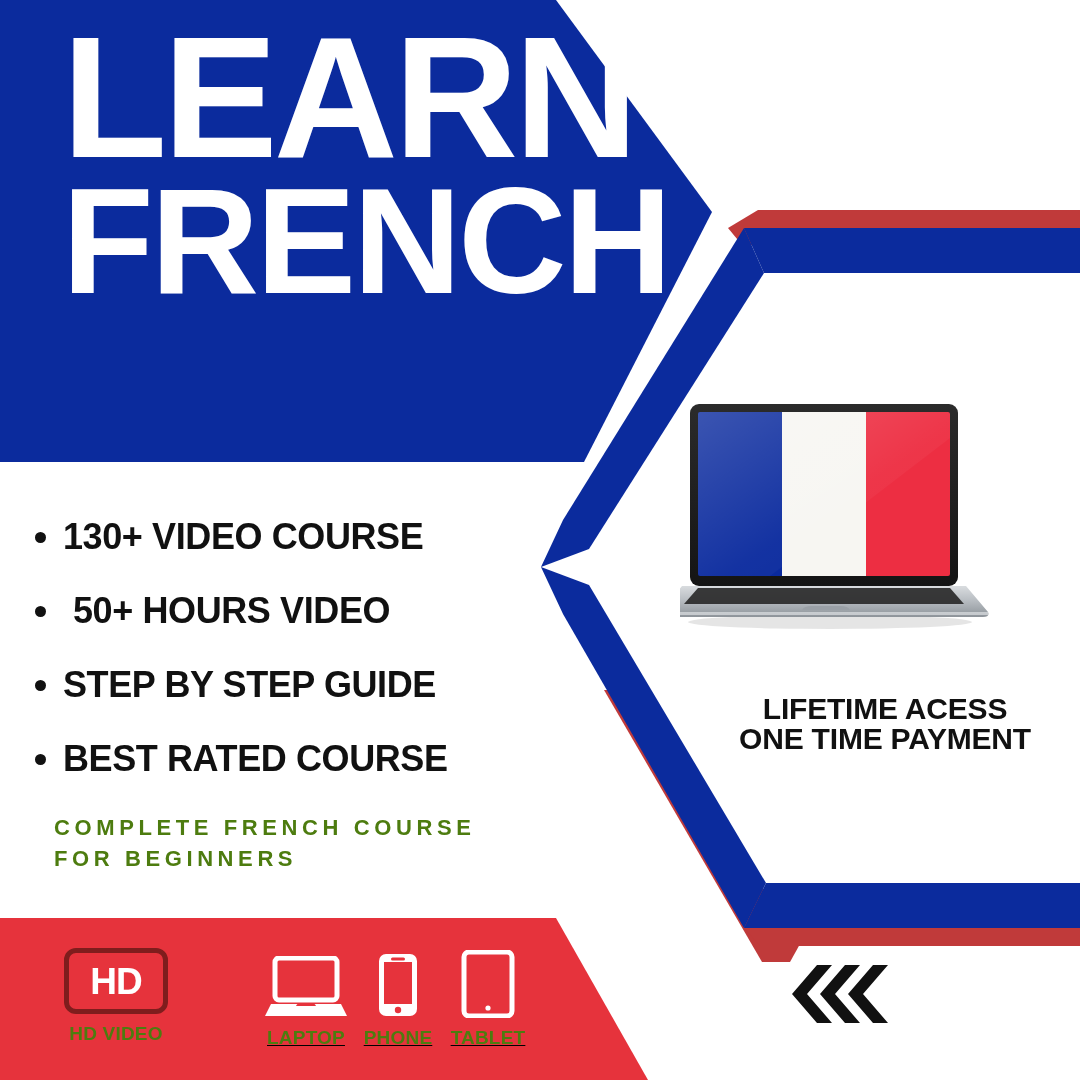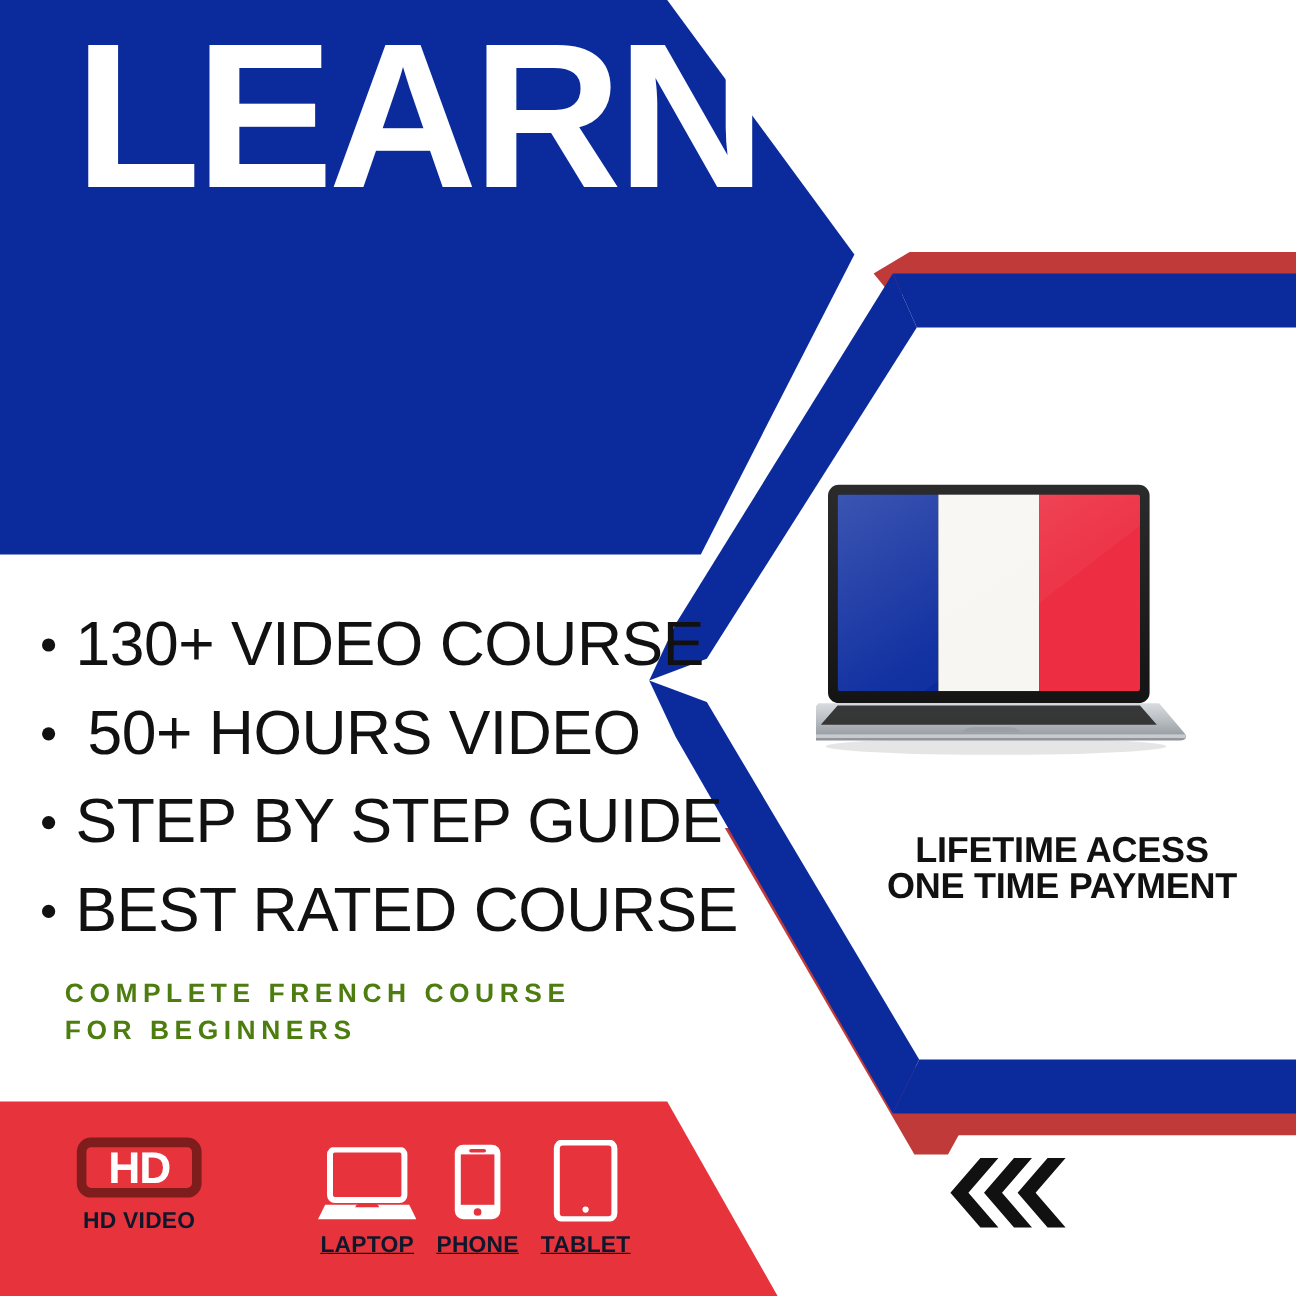--- a/index.html
+++ b/index.html
@@ -71,22 +71,22 @@
   }
   .bullet-dot {
     width:11px; height:11px;
     background:#111111;
     border-radius:50%;
     flex:0 0 11px;
     margin-right:17px;
     margin-left:11px;
   }
   .feature-text {
-    font-size:52px;
-    font-weight:normal;
+    font-size:36px;
+    font-weight:bold;
     letter-spacing:-0.4px;
     white-space:nowrap;
   }
 
   
   #subtitle-block {
     position:absolute;
     left:54px;
     top:812px;
     z-index:5;
@@ -148,37 +148,37 @@
     z-index:6;
   }
   #hd-group {
     position:absolute;
     left:60px;
     top:30px;
     width:112px;
     text-align:center;
   }
   #hd-badge {
-    width:104px; height:50px;
-    border:8px solid #7f1d1d;
+    width:104px; height:66px;
+    border:5px solid #7f1d1d;
     border-radius:12px;
     display:flex;
     align-items:center;
     justify-content:center;
     margin:0 auto;
   }
   #hd-badge-text {
     color:#ffffff;
     font-size:37px;
     font-weight:bold;
     letter-spacing:-1px;
     line-height:1;
   }
   .strip-caption {
-    color:#0f172a;
+    color:#4d7c0f;
     font-size:19px;
     font-weight:bold;
     letter-spacing:0.2px;
     margin-top:9px;
     white-space:nowrap;
     text-align:center;
   }
   #device-icons {
     position:absolute;
     left:258px;
@@ -223,20 +223,21 @@
 
     <polygon points="744,928 766,883 1080,883 1080,928" fill="#0B2B9D"></polygon>
 
     <polygon points="0,0 556,0 712,212 584,462 0,462" fill="#0B2B9D"></polygon>
 
     <polygon points="0,918 556,918 648,1080 0,1080" fill="#E6333C"></polygon>
   </svg>
 
   <div id="headline-block">
     <div class="headline-line" id="headline-line-1">LEARN</div>
+    <div class="headline-line" id="headline-line-2">FRENCH</div>
   </div>
 
   <ul id="feature-list">
     <li>
       <span class="bullet-dot"></span>
       <span class="feature-text">130+ VIDEO COURSE</span>
     </li>
     <li>
       <span class="bullet-dot"></span>
       <span class="feature-text" style="margin-left:10px;">50+ HOURS VIDEO</span>

